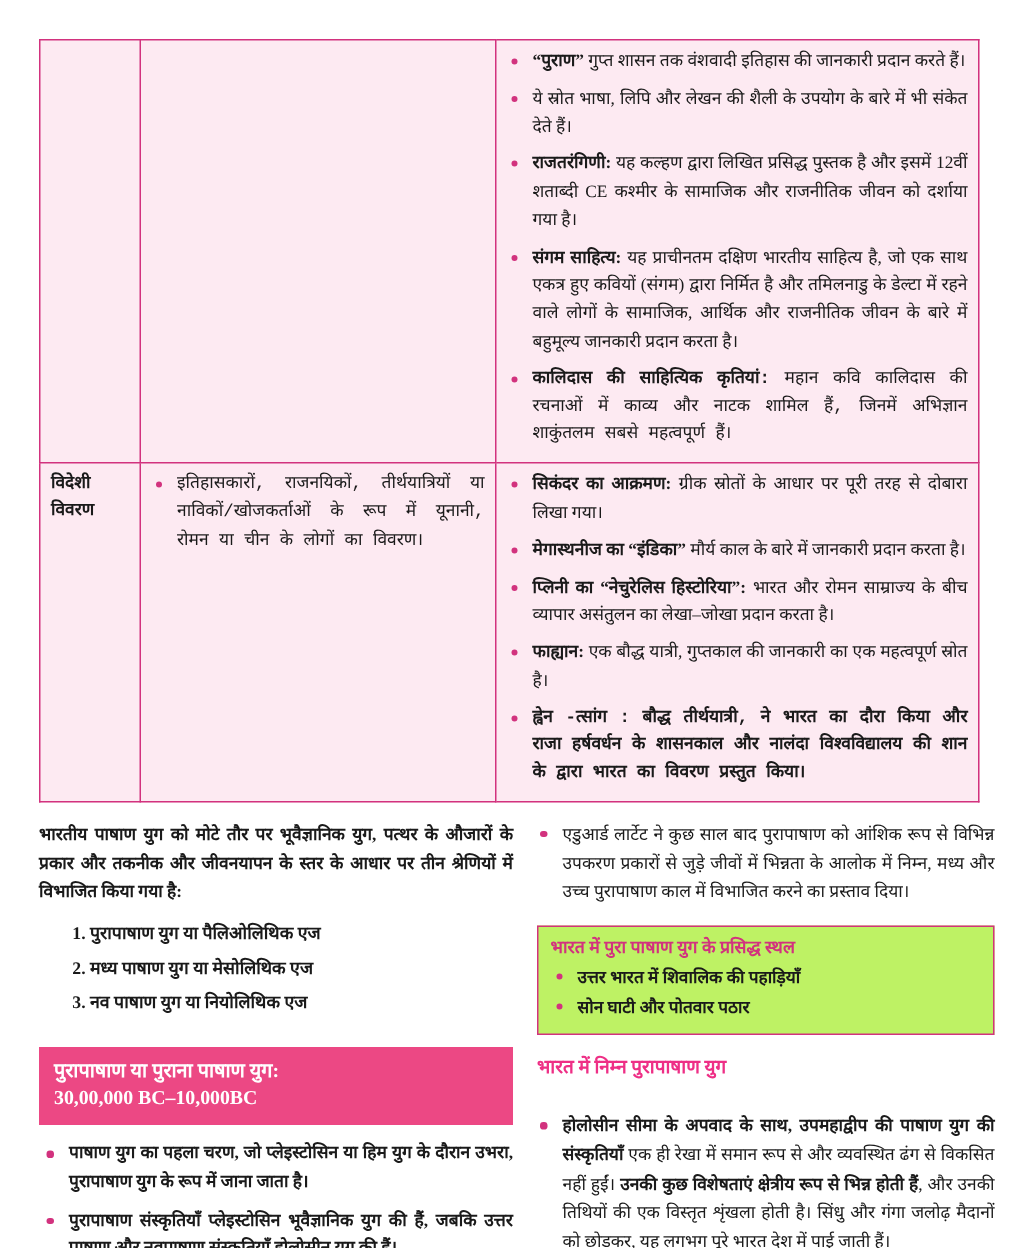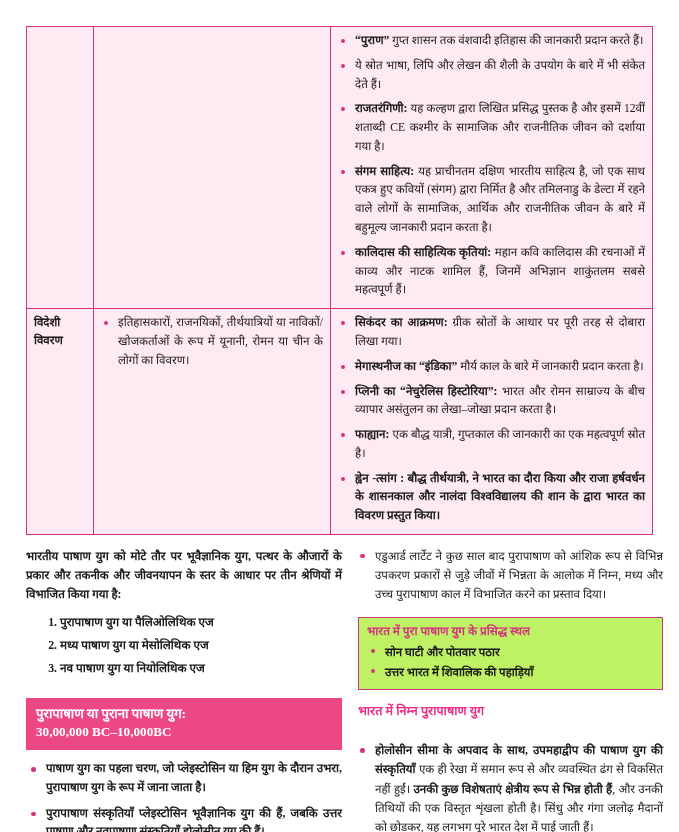--- a/index.html
+++ b/index.html
@@ -62,21 +62,21 @@
   }
   ul.bl > li {
     position: relative;
     padding-left: 17px;
     margin: 0 0 6px 0;
     font-size: 11.6px;
     line-height: 1.62;
     text-align: justify;
     text-justify: inter-word;
   }
-  ul.bl > li:last-child { margin-bottom: 0; }
+  ul.bl > li:last-child { margin-bottom: 0; font-family: Liberation Mono, monospace; }
   ul.bl > li::before {
     content: "";
     position: absolute;
     left: 3px;
     top: 7px;
     width: 4px;
     height: 4px;
     border-radius: 50%;
     background: #d2327e;
   }
@@ -306,22 +306,22 @@
 
     </div>
 
     <div class="col-right">
 
       <div class="right-bullet para-normal">एडुआर्ड लार्टेट ने कुछ साल बाद पुरापाषाण को आंशिक रूप से विभिन्न उपकरण प्रकारों से जुड़े जीवों में भिन्नता के आलोक में निम्न, मध्य और उच्च पुरापाषाण काल में विभाजित करने का प्रस्ताव दिया।</div>
 
       <div class="callout">
         <p class="callout-title">भारत में पुरा पाषाण युग के प्रसिद्ध स्थल</p>
         <ul>
+          <li>उत्तर भारत में शिवालिक की पहाड़ियाँ</li>
           <li>सोन घाटी और पोतवार पठार</li>
-          <li>उत्तर भारत में शिवालिक की पहाड़ियाँ</li>
         </ul>
       </div>
 
       <p class="pink-head">भारत में निम्न पुरापाषाण युग</p>
 
       <div class="right-bullet">
         <span class="bold">होलोसीन सीमा के अपवाद के साथ, उपमहाद्वीप की पाषाण युग की संस्कृतियाँ </span><span>एक ही रेखा में समान रूप से और व्यवस्थित ढंग से विकसित नहीं हुईं। </span><span class="bold">उनकी कुछ विशेषताएं क्षेत्रीय रूप से भिन्न होती हैं</span><span>, और उनकी तिथियों की एक विस्तृत शृंखला होती है। सिंधु और गंगा जलोढ़ मैदानों को छोड़कर, यह लगभग पूरे भारत देश में पाई जाती हैं।</span>
       </div>
 
     </div>

